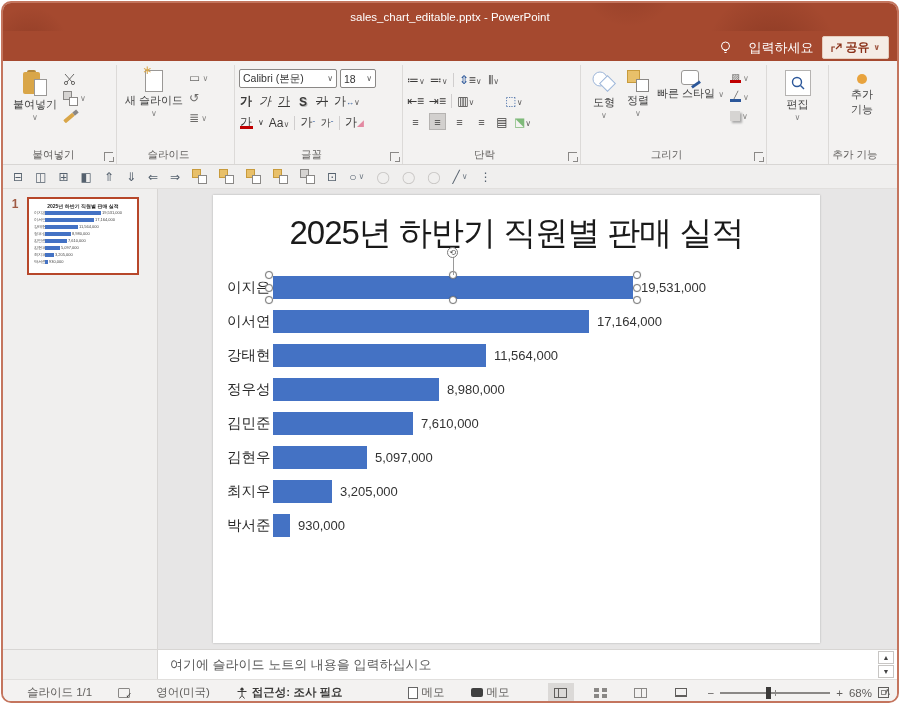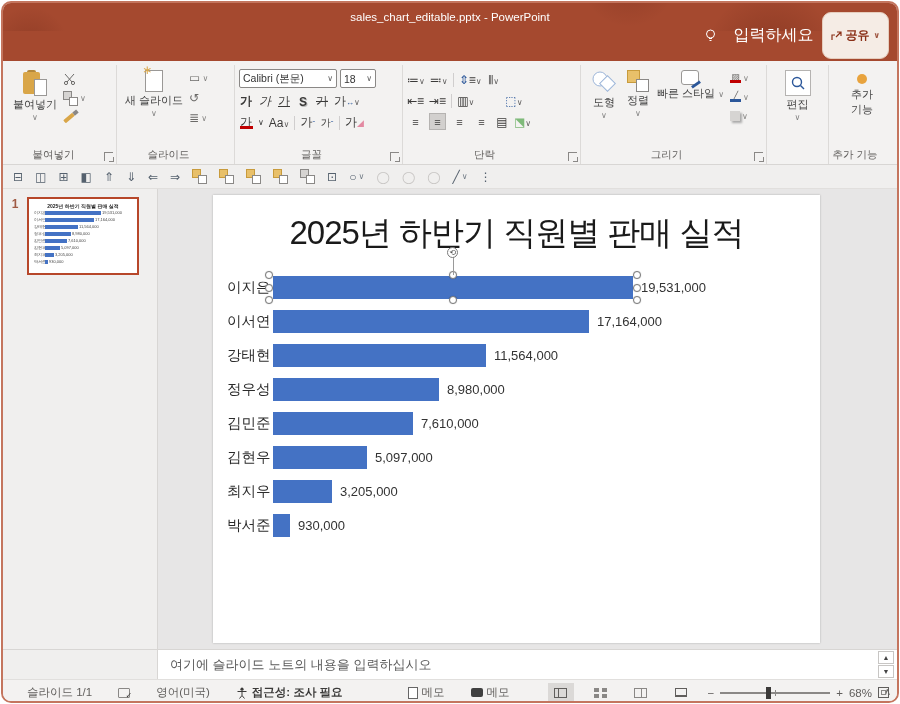--- a/index.html
+++ b/index.html
@@ -22,23 +22,23 @@
   .winbtn { width:30px; height:24px; color:#fff; font-size:12px; display:flex; align-items:center; justify-content:center; cursor:default; }
   .maxglyph { width:9px; height:9px; border:1px solid #fff; display:inline-block; }
 
   
   .tabbar { height:30px; background:#a5492f; display:flex; align-items:flex-end; padding:0 0 0 8px; position:relative; }
   .tabs { display:flex; height:26px; }
   .tab { color:#fff; font-size:12px; padding:0 11px; display:flex; align-items:center; white-space:nowrap; }
   .tab.active { background:#f3f2f1; color:#9d3a1f; font-weight:bold; border-radius:2px 2px 0 0; }
   .tab.contextual { background:rgba(0,0,0,.14); }
   .tab-right { position:absolute; right:8px; bottom:2px; display:flex; align-items:center; gap:8px; }
-  .tellme { color:#fff; font-size:16px; display:flex; align-items:center; gap:18px; }
+  .tellme { color:#fff; font-size:13px; display:flex; align-items:center; gap:18px; }
   .share-btn { background:#f5ece5; color:#8a3018; font-size:12px; font-weight:bold; border:1px solid #e6cdbd;
-               border-radius:9px; padding:14px 8px; display:flex; align-items:center; gap:4px; }
+               border-radius:2px; padding:2px 8px; display:flex; align-items:center; gap:4px; }
   .chev { font-size:8px; color:inherit; opacity:.8; }
 
   
   .ribbon { height:104px; background:#f3f2f1; display:flex; border-bottom:1px solid #d8d6d4; padding:4px 2px 0 2px; }
   .rgroup { position:relative; border-right:1px solid #dcdad8; padding:2px 4px 16px 4px; }
   .rgroup-label { position:absolute; bottom:2px; left:0; right:14px; text-align:center; font-size:10.5px; color:#605e5c; white-space:nowrap; }
   .launcher { position:absolute; bottom:3px; right:3px; width:9px; height:9px; border-left:1px solid #8a8886; border-top:1px solid #8a8886; }
   .launcher::after { content:""; position:absolute; right:-1px; bottom:-1px; width:4px; height:4px; border-right:1.5px solid #8a8886; border-bottom:1.5px solid #8a8886; }
   .bigbtn { display:flex; flex-direction:column; align-items:center; justify-content:flex-start; font-size:11px; color:#444;
             padding:3px 4px; gap:2px; text-align:center; line-height:1.15; }

